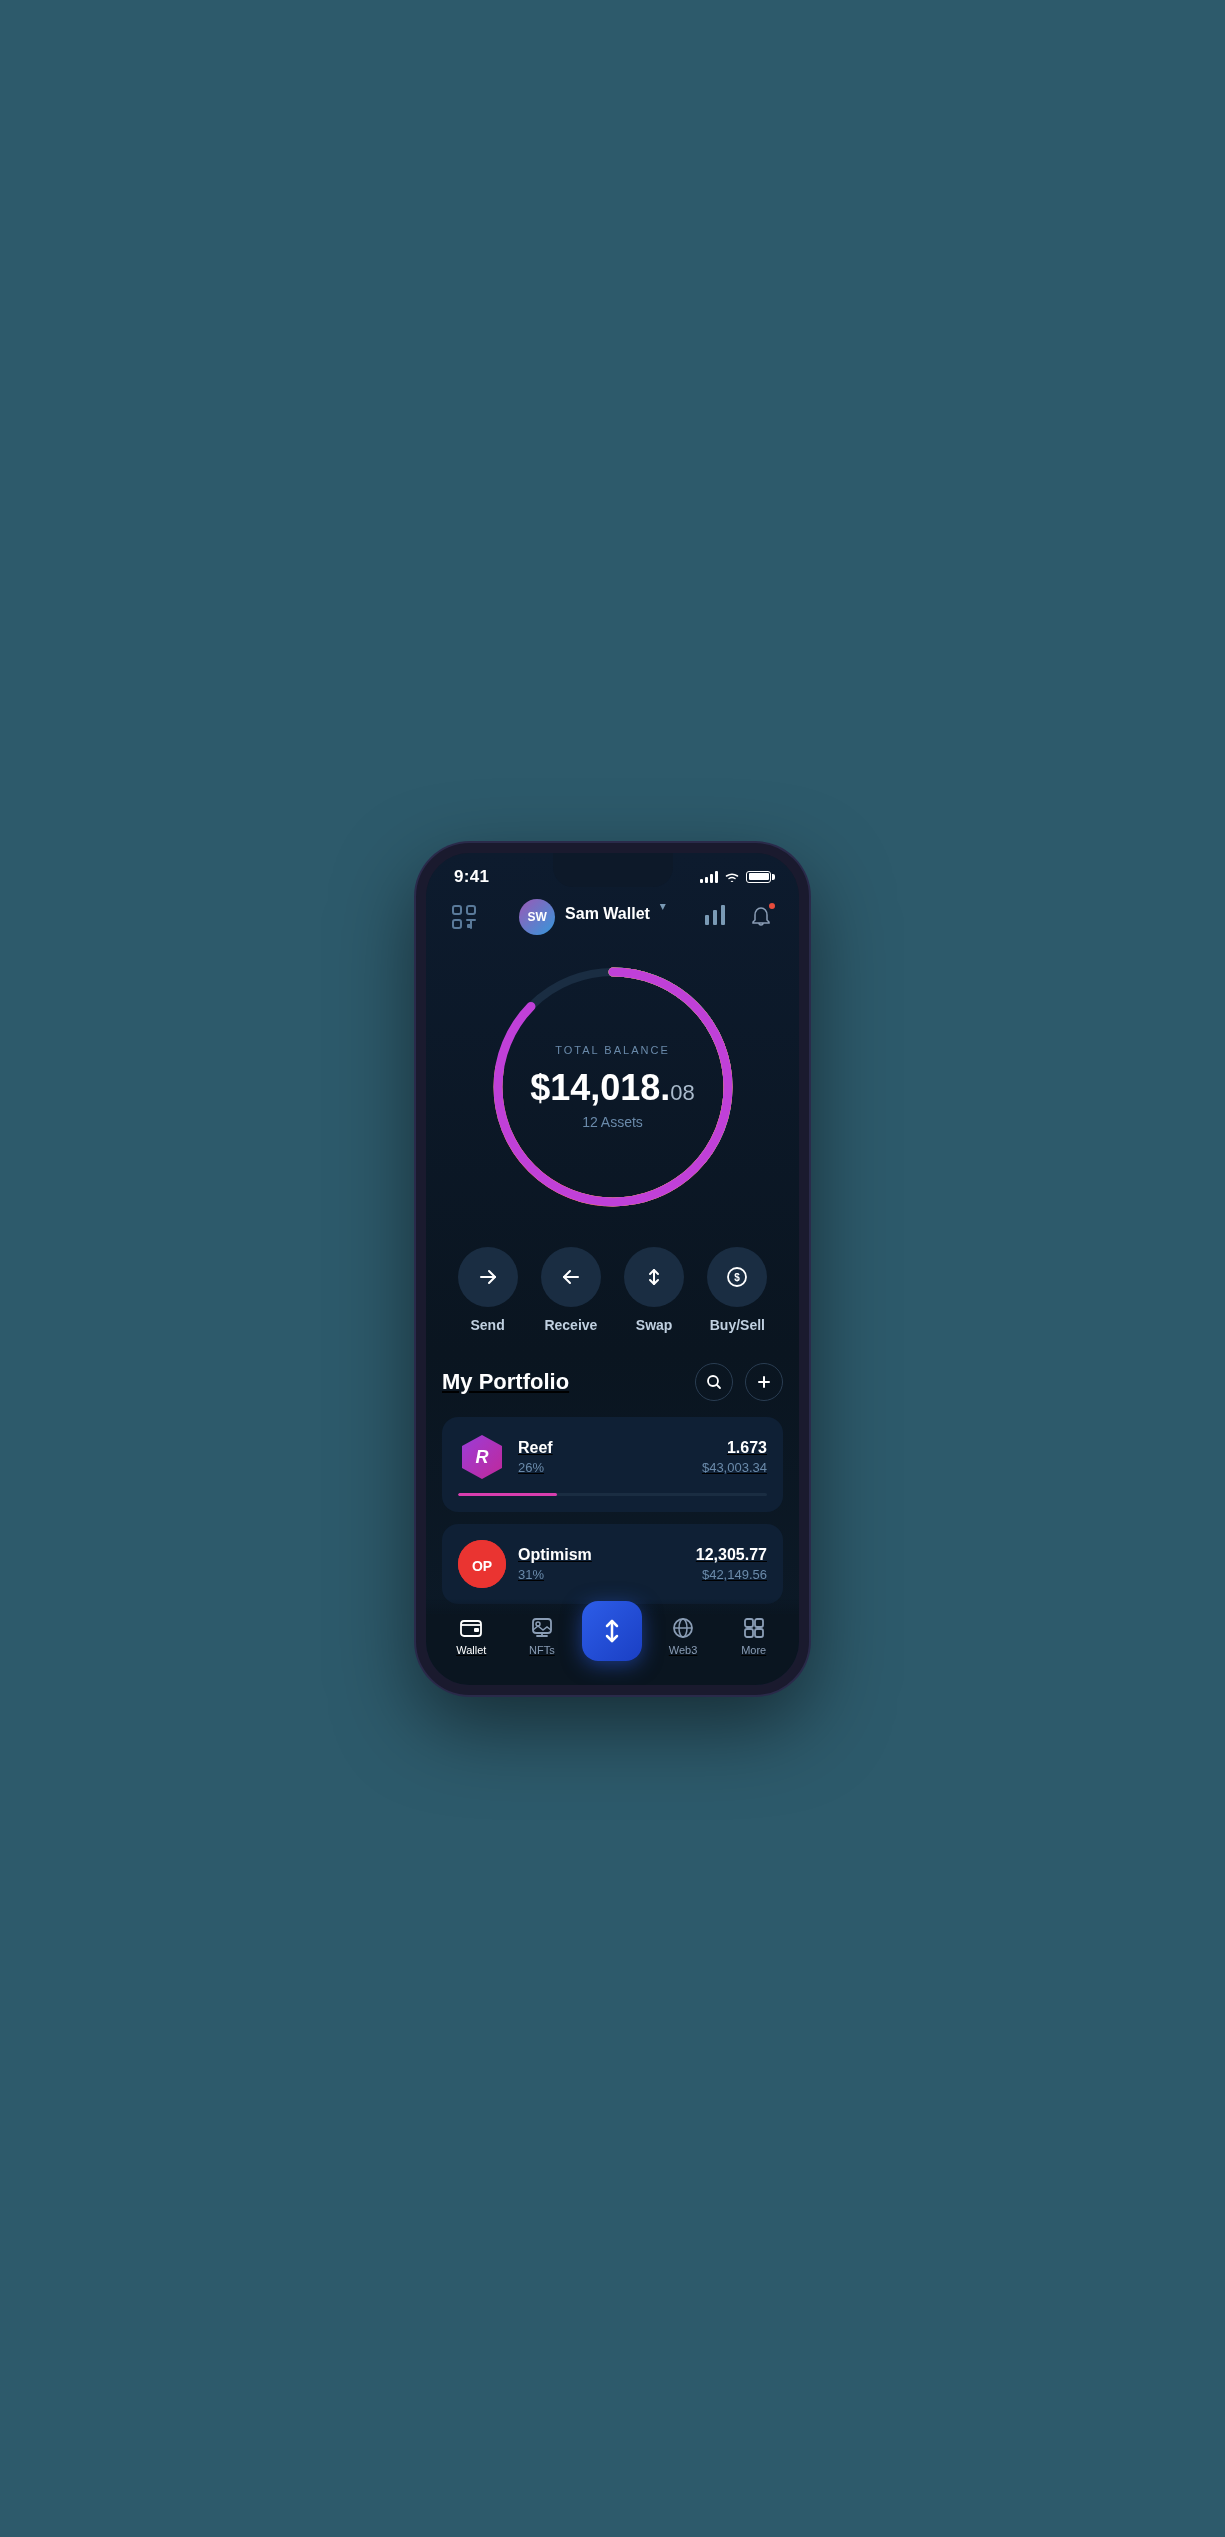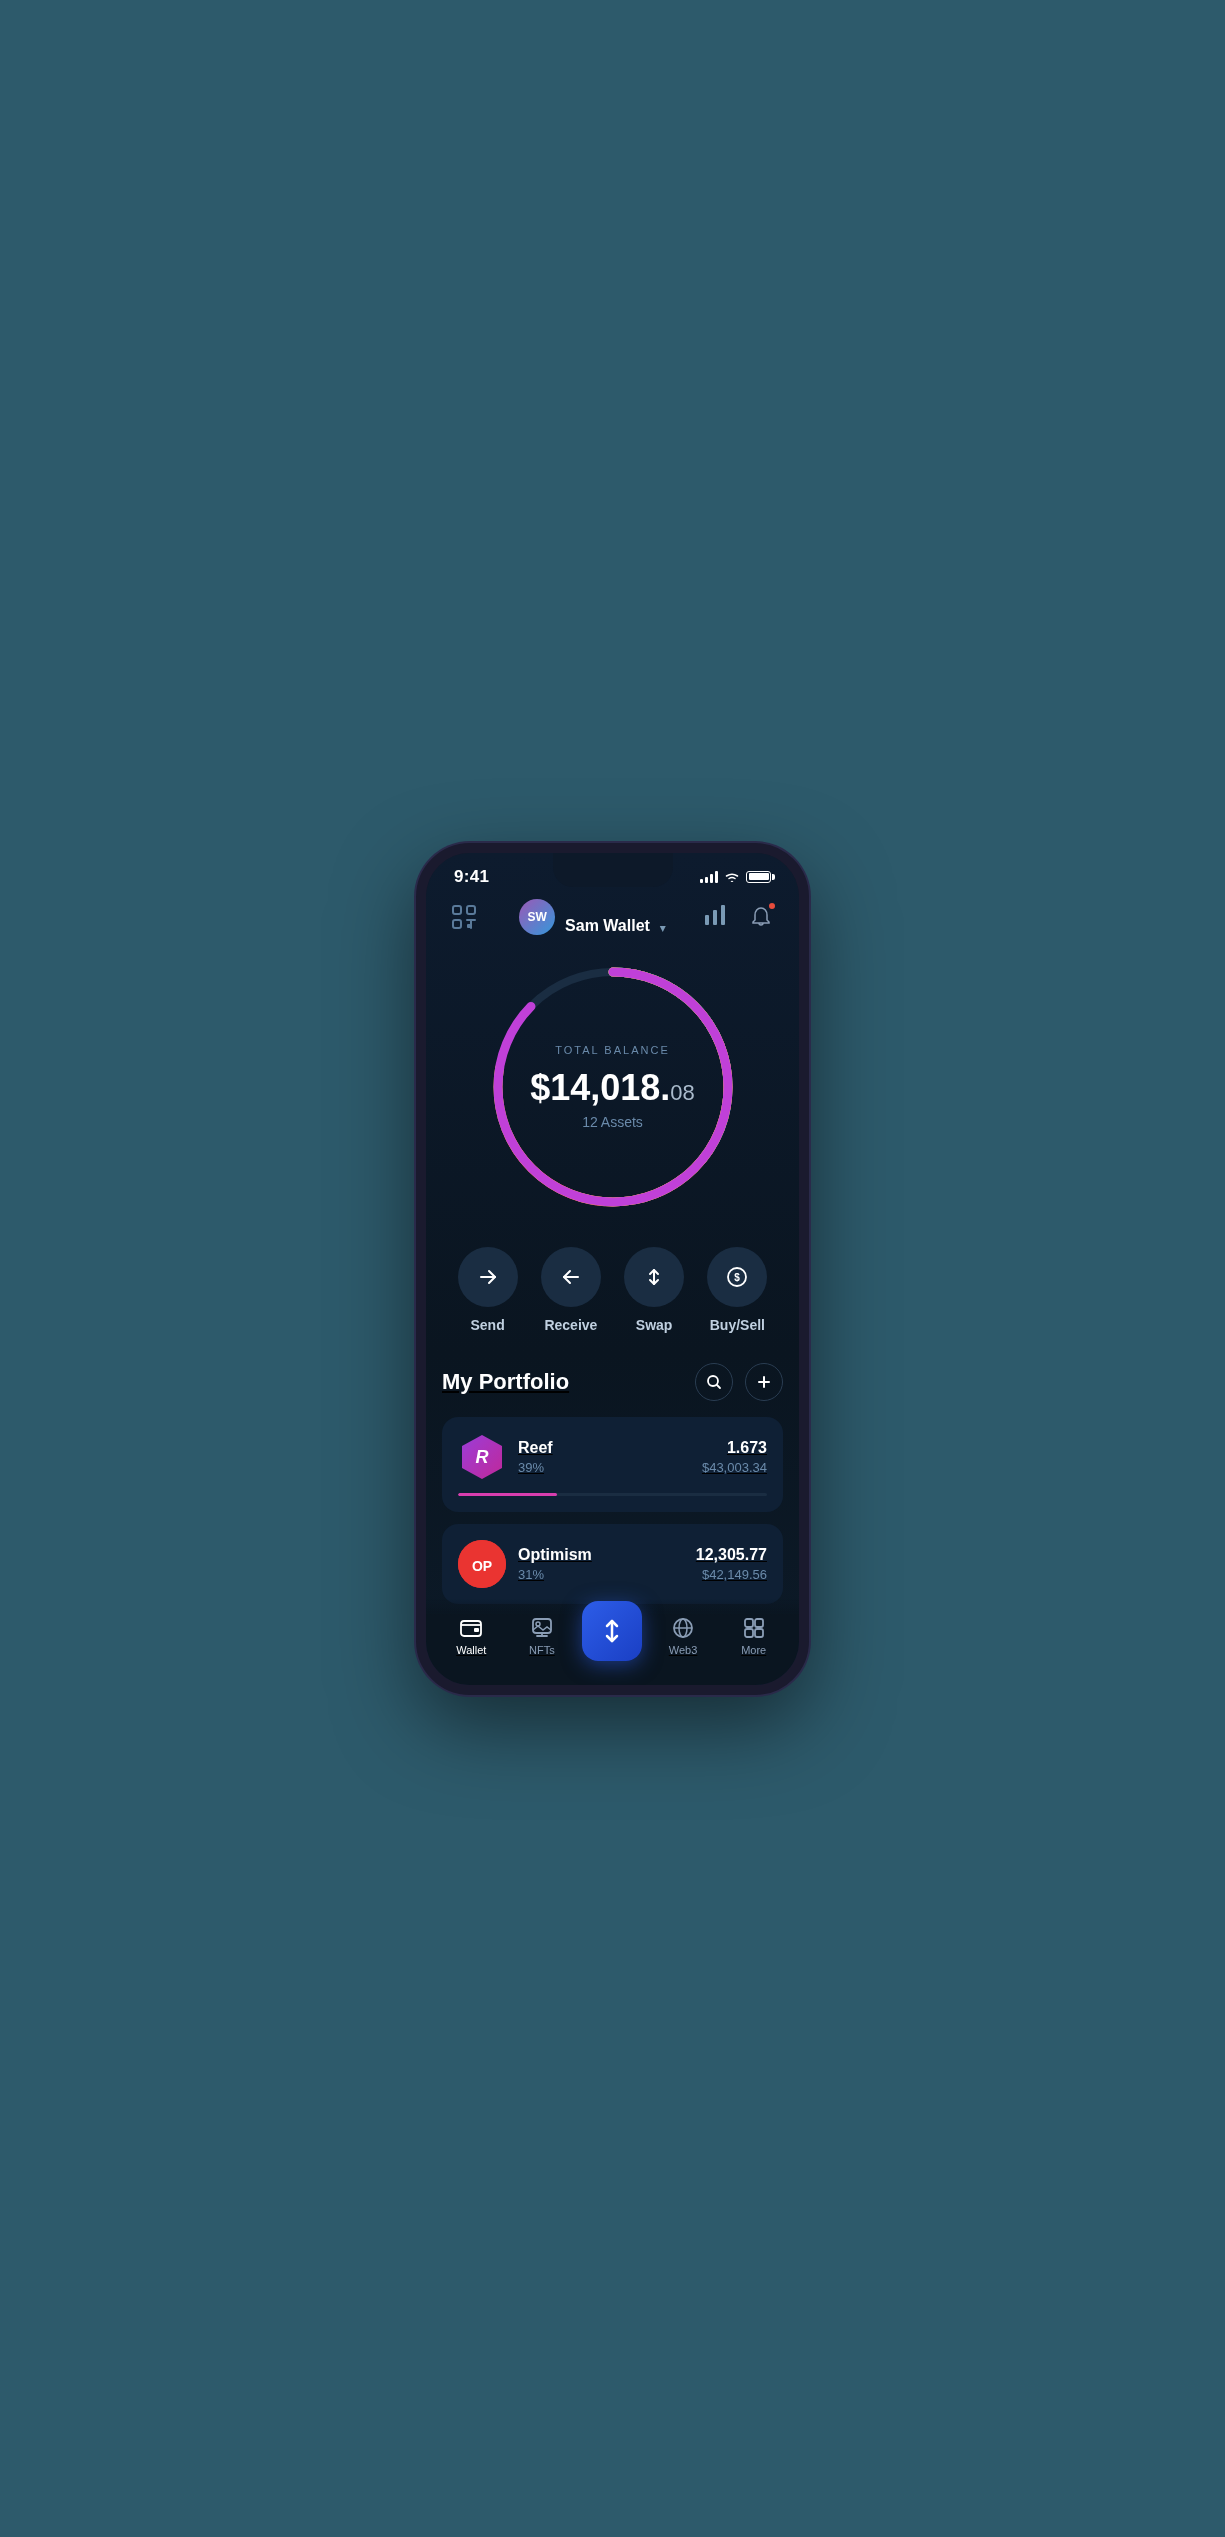--- a/index.html
+++ b/index.html
@@ -126,21 +126,21 @@
     .header-left {
       width: 36px;
       height: 36px;
       display: flex;
       align-items: center;
       justify-content: center;
     }
 
     .wallet-selector {
       display: flex;
-      align-items: flex-end;
+      align-items: flex-start;
       gap: 10px;
       cursor: pointer;
     }
 
     .wallet-avatar {
       width: 36px;
       height: 36px;
       border-radius: 50%;
       background: linear-gradient(135deg, #9b59b6 0%, #3498db 100%);
       display: flex;
@@ -619,21 +619,21 @@
                 <linearGradient id="reefGrad" x1="0%" y1="0%" x2="100%" y2="100%">
                   <stop offset="0%" style="stop-color:#9b3dd8"></stop>
                   <stop offset="100%" style="stop-color:#c0289a"></stop>
                 </linearGradient>
               </defs>
               <text x="24" y="30" text-anchor="middle" fill="white" font-size="18" font-weight="700" font-style="italic">R</text>
             </svg>
           </div>
           <div class="asset-info">
             <div class="asset-name">Reef</div>
-            <div class="asset-percent">39%</div>
+            <div class="asset-percent">26%</div>
           </div>
           <div class="asset-values">
             <div class="asset-amount">1.673</div>
             <div class="asset-usd">$43,003.34</div>
           </div>
         </div>
         <div class="asset-progress">
           <div class="asset-progress-fill" style="width: 32%; background: #d83eaf;"></div>
         </div>
       </div>

